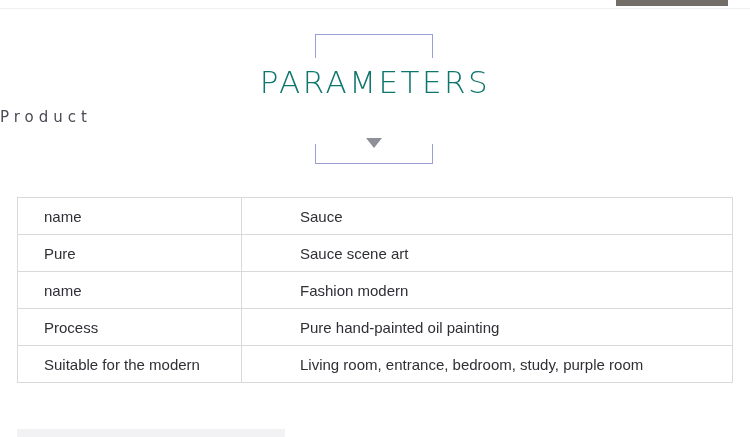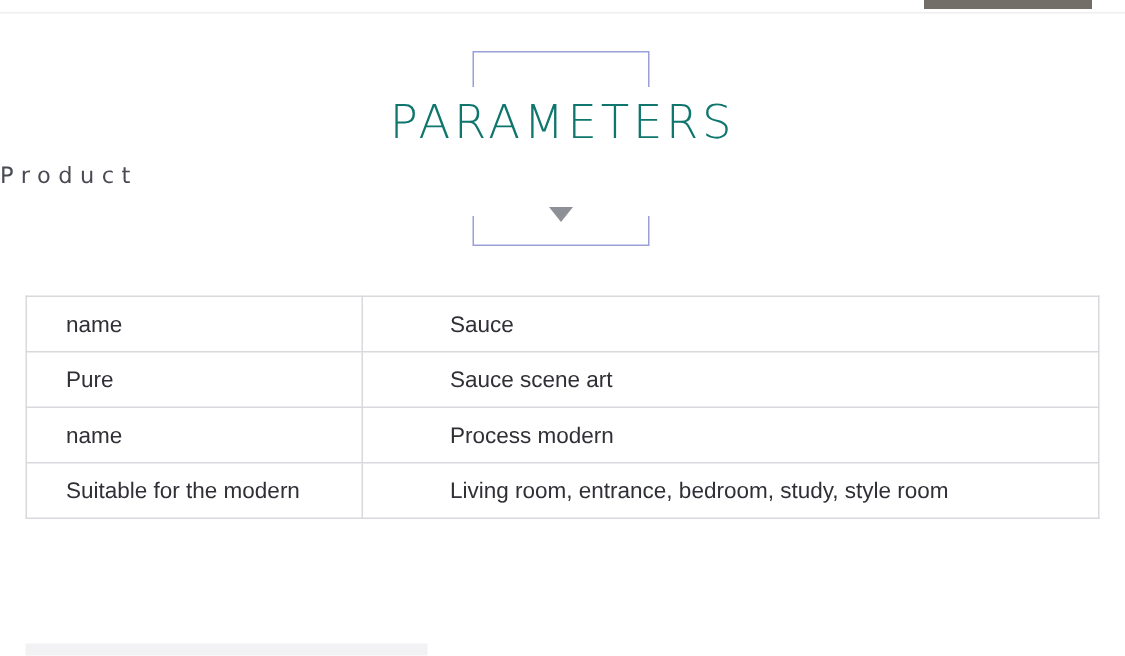--- a/index.html
+++ b/index.html
@@ -174,22 +174,26 @@
     <tr>
       <td class="cell-label">name</td>
       <td class="cell-value">Sauce</td>
     </tr>
     <tr>
       <td class="cell-label">Pure</td>
       <td class="cell-value">Sauce scene art</td>
     </tr>
     <tr>
       <td class="cell-label">name</td>
-      <td class="cell-value">Process modern</td>
+      <td class="cell-value">Fashion modern</td>
+    </tr>
+    <tr>
+      <td class="cell-label">Process</td>
+      <td class="cell-value">Pure hand-painted oil painting</td>
     </tr>
     <tr>
       <td class="cell-label">Suitable for the modern</td>
-      <td class="cell-value">Living room, entrance, bedroom, study, style room</td>
+      <td class="cell-value">Living room, entrance, bedroom, study, purple room</td>
     </tr>
   </tbody>
 </table>
 
 <div class="bottom-strip"></div>
 
 </body></html>

